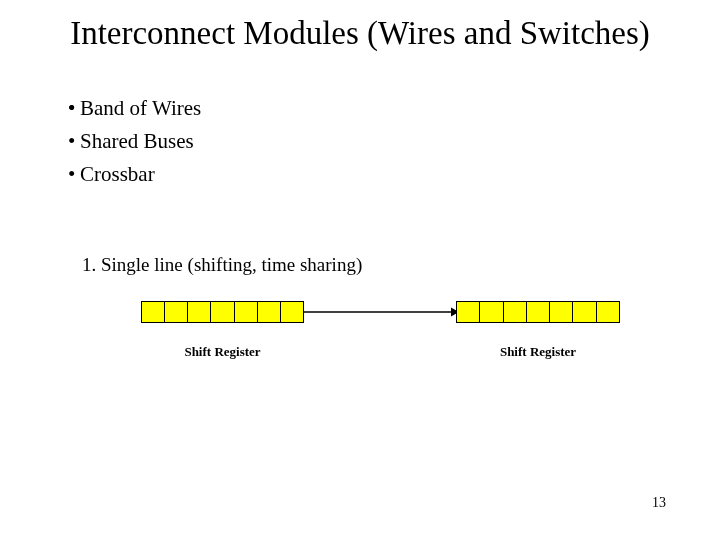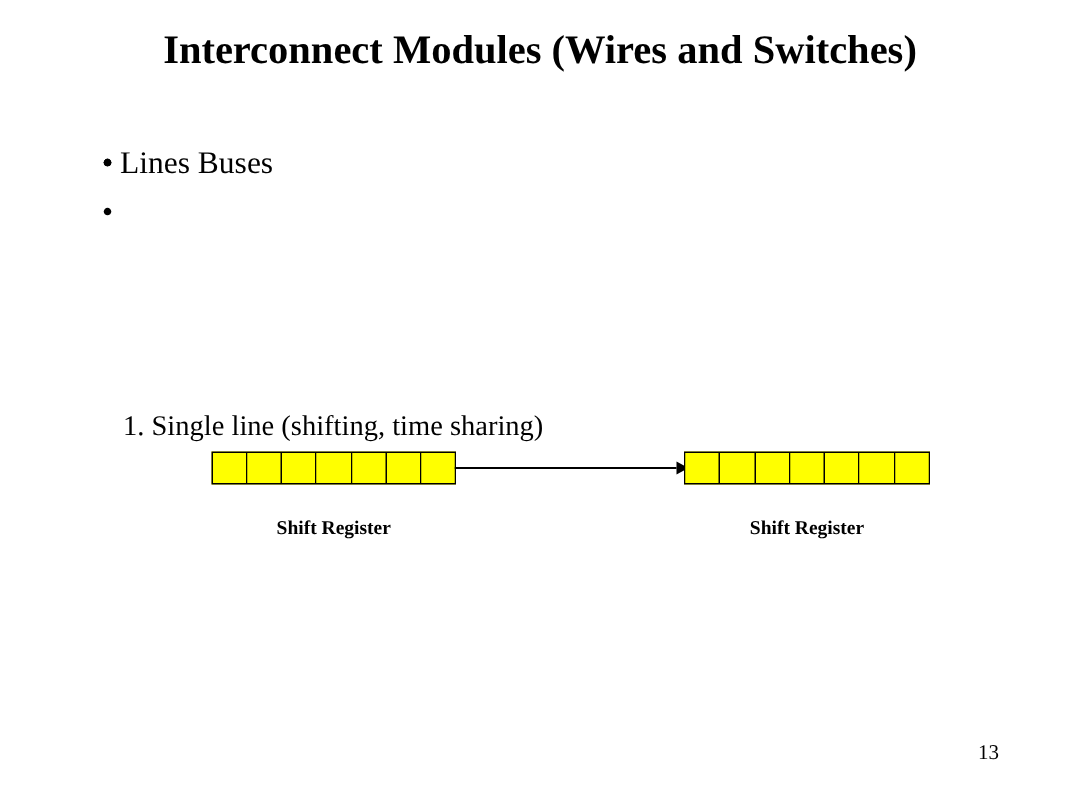--- a/index.html
+++ b/index.html
@@ -17,23 +17,23 @@
     color: #000000;
   }
 
   
   #slide-title {
     position: absolute;
     left: 0;
     top: 16px;
     width: 720px;
     text-align: center;
-    font-size: 27px;
+    font-size: 33px;
     line-height: 34px;
-    font-weight: bold;
+    font-weight: normal;
     letter-spacing: 0px;
     white-space: nowrap;
   }
 
   
   #bullet-list {
     position: absolute;
     left: 68px;
     top: 92px;
     width: 430px;
@@ -57,21 +57,20 @@
   }
 
   
   #numbered-item {
     position: absolute;
     left: 82px;
     top: 253px;
     font-size: 19px;
     line-height: 24px;
     white-space: nowrap;
-    margin-top: 20px;
   }
 
   
   #diagram {
     position: absolute;
     left: 0;
     top: 0;
     width: 720px;
     height: 412px;
     pointer-events: none;
@@ -150,27 +149,29 @@
 <div id="slide">
 
   <div id="slide-title">Interconnect Modules (Wires and Switches)</div>
 
   <ul id="bullet-list">
     <li>
       <span class="bullet-dot">•</span>
     </li>
     <li>
       <span class="bullet-dot">•</span>
-    </li>
-    <li>
-      <span class="bullet-dot">•</span>
-      <span>Lines Buses</span>
-    </li>
-    <li>
-      <span class="bullet-dot">•</span>
+      <span>Band of Wires</span>
+    </li>
+    <li>
+      <span class="bullet-dot">•</span>
+      <span>Shared Buses</span>
+    </li>
+    <li>
+      <span class="bullet-dot">•</span>
+      <span>Crossbar</span>
     </li>
   </ul>
 
   <div id="numbered-item">1. Single line (shifting, time sharing)</div>
 
   <div id="diagram">
 
     <div id="shift-register-left" class="shift-register">
       <div class="reg-cell"></div>
       <div class="reg-cell"></div>

